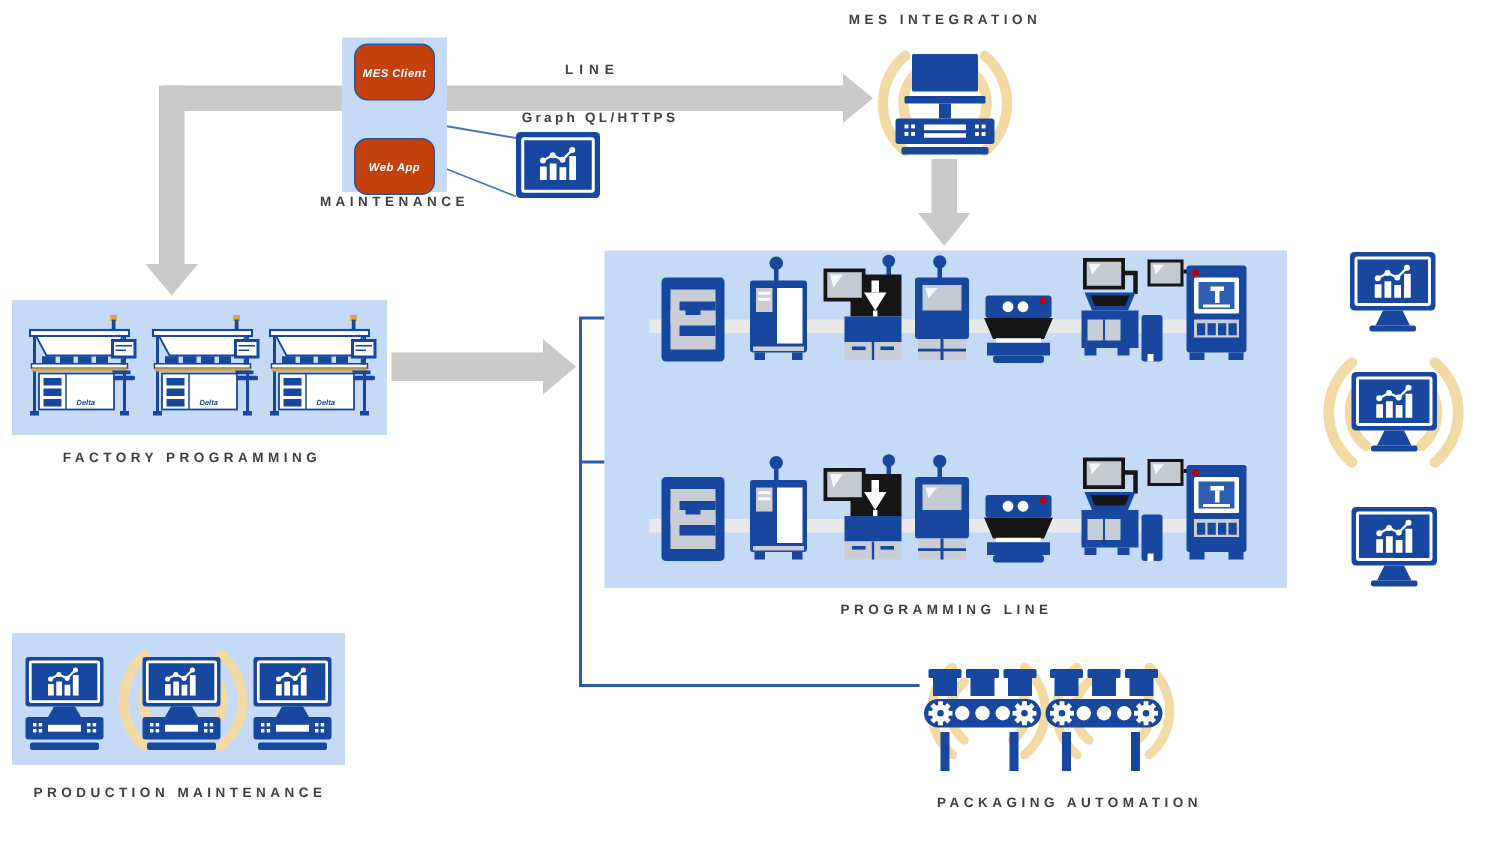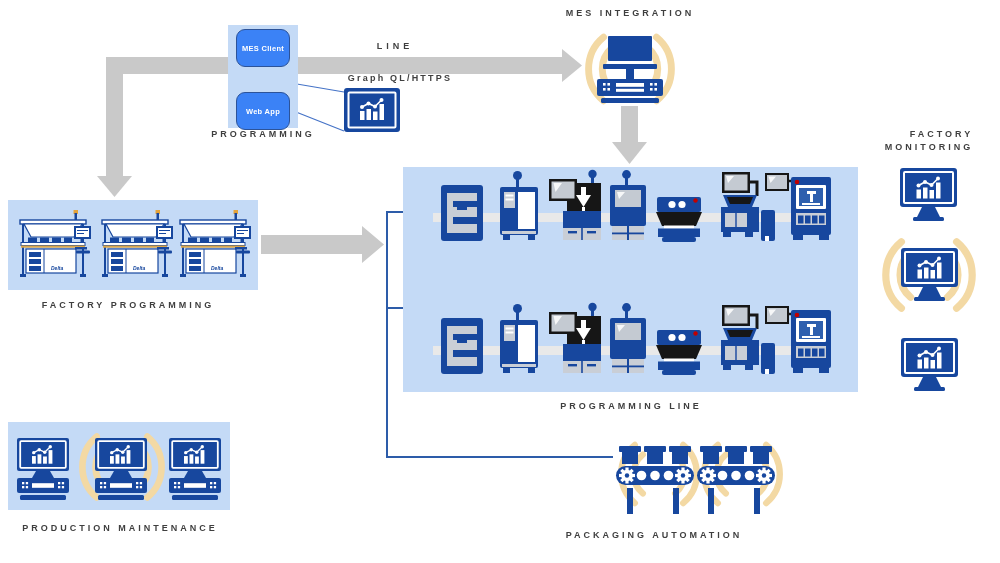--- a/index.html
+++ b/index.html
@@ -2,26 +2,26 @@
 <html><head>
 <meta charset="utf-8">
 <style>
   html,body{margin:0;padding:0;background:#fff;}
   .canvas{position:relative;width:1000px;height:563px;background:#fff;overflow:hidden;
           font-family:"Liberation Sans",sans-serif;}
   .layer{position:absolute;left:0;top:0;width:1000px;height:563px;}
   .z1{z-index:1}.z3{z-index:3}
   .panel{position:absolute;background:#c4daf6;z-index:2;}
   .lbl{position:absolute;z-index:4;font-size:9px;font-weight:700;color:#3f3f3f;
-       letter-spacing:3px;white-space:nowrap;transform:translateX(-50%);text-align:right;}
+       letter-spacing:3px;white-space:nowrap;transform:translateX(-50%);text-align:center;}
   .lbl2{line-height:13px;}
   .node-btn{position:absolute;z-index:5;width:54px;height:38px;border-radius:9px;
-       background:#3b82f6;border:1.2px solid #2c5399;color:#fff;font-size:7.5px;
+       background:#c2410c;border:1.2px solid #2c5399;color:#fff;font-size:7.5px;
        font-weight:600;display:flex;align-items:center;justify-content:center;
-       letter-spacing:.3px;box-sizing:border-box;}
+       letter-spacing:.3px;box-sizing:border-box;font-style:italic;}
 </style>
 </head>
 <body>
 
 <div class="canvas">
 
   <svg width="0" height="0" style="position:absolute">
     <defs>
 
       <g id="chart">
@@ -321,23 +321,19 @@
     <use href="#conv" x="616" y="446"></use>
     <use href="#conv" x="697" y="446"></use>
   </svg>
 
   <div class="node-btn" style="left:236px;top:29px">MES Client</div>
   <div class="node-btn" style="left:236px;top:92px">Web App</div>
 
   <div class="lbl" style="left:630px;top:8px">MES INTEGRATION</div>
   <div class="lbl" style="left:395px;top:41px;letter-spacing:4px">LINE</div>
   <div class="lbl" style="left:400px;top:73px;letter-spacing:2.2px">Graph QL/HTTPS</div>
-  <div class="lbl" style="left:263px;top:129px">PROGRAMMING</div>
+  <div class="lbl" style="left:263px;top:129px">MAINTENANCE</div>
   <div class="lbl" style="left:128px;top:300px">FACTORY PROGRAMMING</div>
   <div class="lbl" style="left:631px;top:401px">PROGRAMMING LINE</div>
-  <div class="lbl lbl2" style="left:929px;top:128px">
-    <div>FACTORY</div>
-    <div>MONITORING</div>
-  </div>
   <div class="lbl" style="left:120px;top:523px">PRODUCTION MAINTENANCE</div>
-  <div class="lbl" style="left:654px;top:530px">PACKAGING AUTOMATION</div>
+  <div class="lbl" style="left:713px;top:530px">PACKAGING AUTOMATION</div>
 
 </div>
 
 </body></html>

